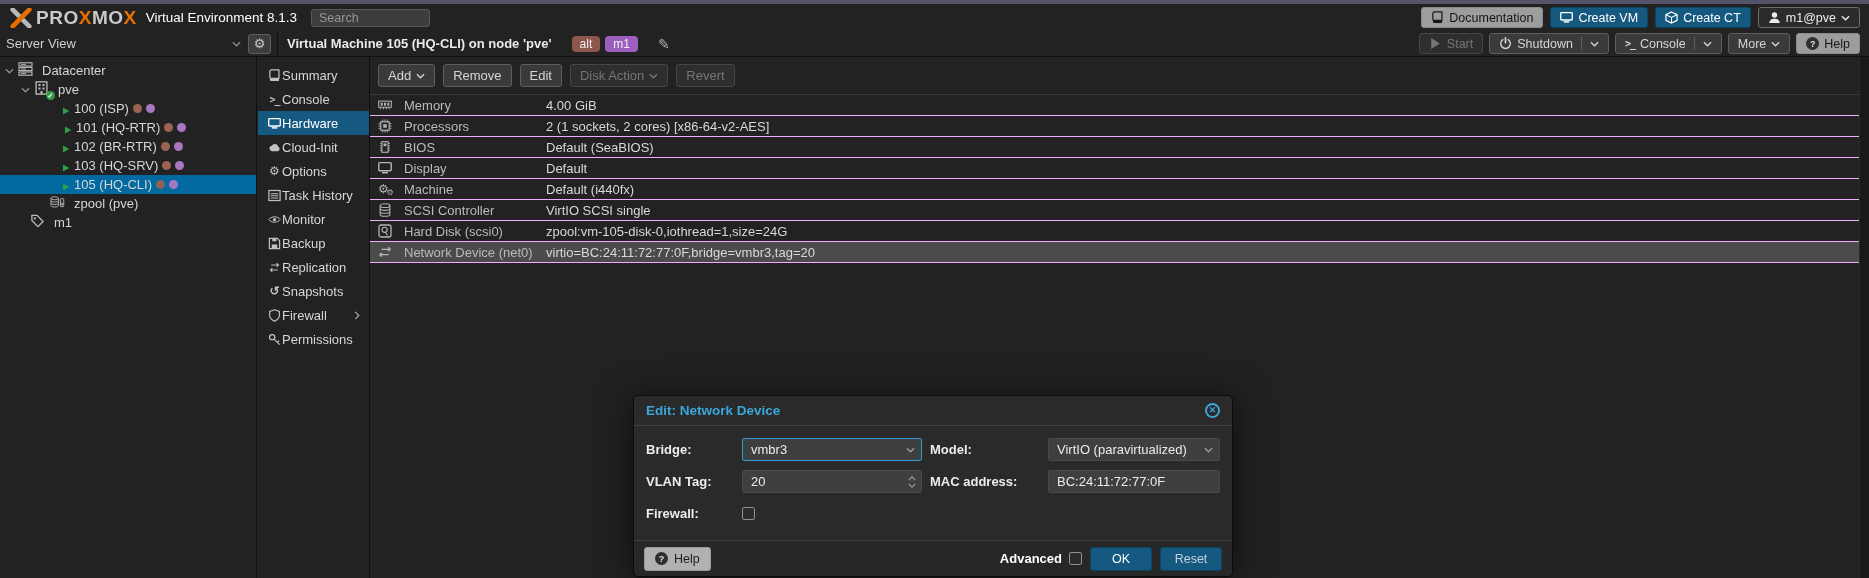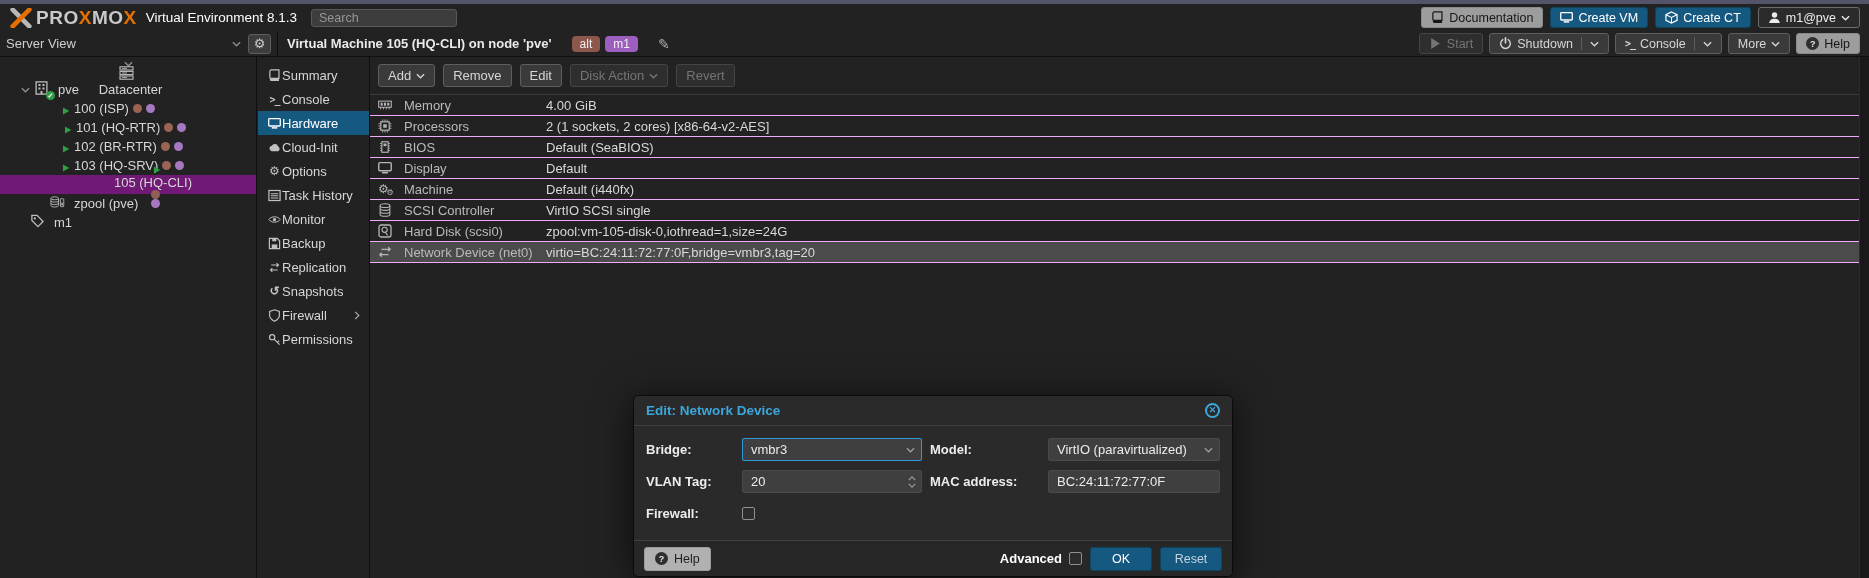--- a/index.html
+++ b/index.html
@@ -6,21 +6,21 @@
   *{box-sizing:border-box;}
   .app{position:relative;width:1869px;height:578px;background:#222;overflow:hidden;
        font-family:"Liberation Sans",sans-serif;font-size:13px;color:#d4d4d4;}
   .topstrip{position:absolute;top:0;left:0;right:0;height:4px;background:#53536a;}
   .topbar{position:absolute;top:4px;left:0;right:0;height:27px;display:flex;align-items:center;padding:0 9px;}
   .logo-mark{display:flex;align-items:center;}
   .logo-mark svg{width:24px;height:20px;}
   .brand{font-size:19px;font-weight:bold;letter-spacing:.5px;color:#c9c9c9;margin-left:3px;}
   .brand .ox{color:#e57000;}
   .ve-label{color:#fff;font-size:13.5px;margin-left:9px;}
-  .search-input{margin-left:14px;width:146px;height:18px;background:#3d3d3d;border:1px solid #585858;
+  .search-input{margin-left:14px;width:119px;height:18px;background:#3d3d3d;border:1px solid #585858;
        border-radius:3px;color:#ddd;padding:0 7px;font-size:12.5px;font-family:"Liberation Sans",sans-serif;}
   .search-input::placeholder{color:#969696;}
   .topbar-actions{margin-left:auto;display:flex;gap:7px;align-items:center;}
   .btn{height:21px;display:inline-flex;align-items:center;gap:5px;padding:0 9px;border-radius:3px;
        border:1px solid #5e5e5e;background:#3a3a3a;color:#d6d6d6;font-size:12.5px;white-space:nowrap;cursor:default;}
   .btn.light{background:#9d9d9d;border-color:#8a8a8a;color:#161616;}
   .btn.primary{background:#155880;border-color:#0d455f;color:#fff;}
   .btn.outline{background:#2b2b2b;border-color:#6d6d6d;color:#ececec;}
   .btn.disabled{color:#757575;border-color:#454545;background:#2e2e2e;}
   .btn .icon{display:flex;align-items:center;color:inherit;}
@@ -33,21 +33,21 @@
   .view-select .caret{margin-left:auto;color:#8d8d8d;}
   .gear-btn{width:23px;height:20px;background:#3d3d3d;border:1px solid #5e5e5e;border-radius:3px;
        display:flex;align-items:center;justify-content:center;color:#c9c9c9;font-size:13px;}
   .vm-head{flex:1;display:flex;align-items:center;padding:0 9px;gap:20px;height:100%;}
   .vm-title{font-weight:bold;color:#eaeaea;}
   .tag-pill{border-radius:4px;padding:1px 8px;font-size:12px;color:#f4eef2;}
   .edit-tags-icon{color:#b3b3b3;font-size:14px;}
   .vm-actions{margin-left:auto;display:flex;gap:6px;align-items:center;}
   .tree{position:absolute;top:57px;left:0;width:257px;bottom:0;border-right:1px solid #0f0f0f;padding-top:4px;}
   .tree-item{height:19px;display:flex;align-items:center;color:#d6d6d6;white-space:nowrap;}
-  .tree-item.selected{background:#701a75;flex-direction:column;}
+  .tree-item.selected{background:#0369a1;}
   .tree-item .caret{color:#8f8f8f;margin-right:4px;}
   .tree-icon{position:relative;width:18px;height:15px;margin-right:6px;color:#bdbdbd;display:flex;align-items:center;}
   .tree-icon svg{width:15px;height:14px;}
   .badge-play{position:absolute;right:-2px;bottom:-2px;}
   .badge-play svg{width:8px;height:8px;}
   .badge-check{position:absolute;right:-3px;bottom:-3px;width:9px;height:9px;border-radius:50%;
        background:#2f9e44;color:#fff;font-size:7px;line-height:9px;text-align:center;font-weight:bold;}
   .dot{width:9px;height:9px;border-radius:50%;margin-left:4px;flex:0 0 auto;}
   .menu{position:absolute;top:57px;left:258px;width:112px;bottom:0;border-right:1px solid #0f0f0f;padding-top:6px;}
   .menu-item{height:24px;display:flex;align-items:center;padding:0 9px;color:#d6d6d6;}
@@ -229,21 +229,21 @@
             <span class="icon">
               <span class="help-q">?</span>
             </span>
             <span>Help</span>
           </div>
         </div>
     </div>
   </div>
 
   <div class="tree" id="tree">
-      <div class="tree-item" style="padding-left: 5px; flex-direction: column;">
+      <div class="tree-item" style="padding-left: 5px;">
         <span class="caret">
           <svg viewBox="0 0 10 6">
             <path d="M1 1 L5 5 L9 1" fill="none" stroke="currentColor" stroke-width="1.5"></path>
           </svg>
         </span>
         <span class="tree-icon">
           <span><svg viewBox="0 0 15 14">
               <rect x="1" y="0.8" width="13" height="3.2" fill="none" stroke="currentColor" stroke-width="1.1"></rect>
               <rect x="1" y="5.4" width="13" height="3.2" fill="none" stroke="currentColor" stroke-width="1.1"></rect>
               <rect x="1" y="10" width="13" height="3.2" fill="none" stroke="currentColor" stroke-width="1.1"></rect>

